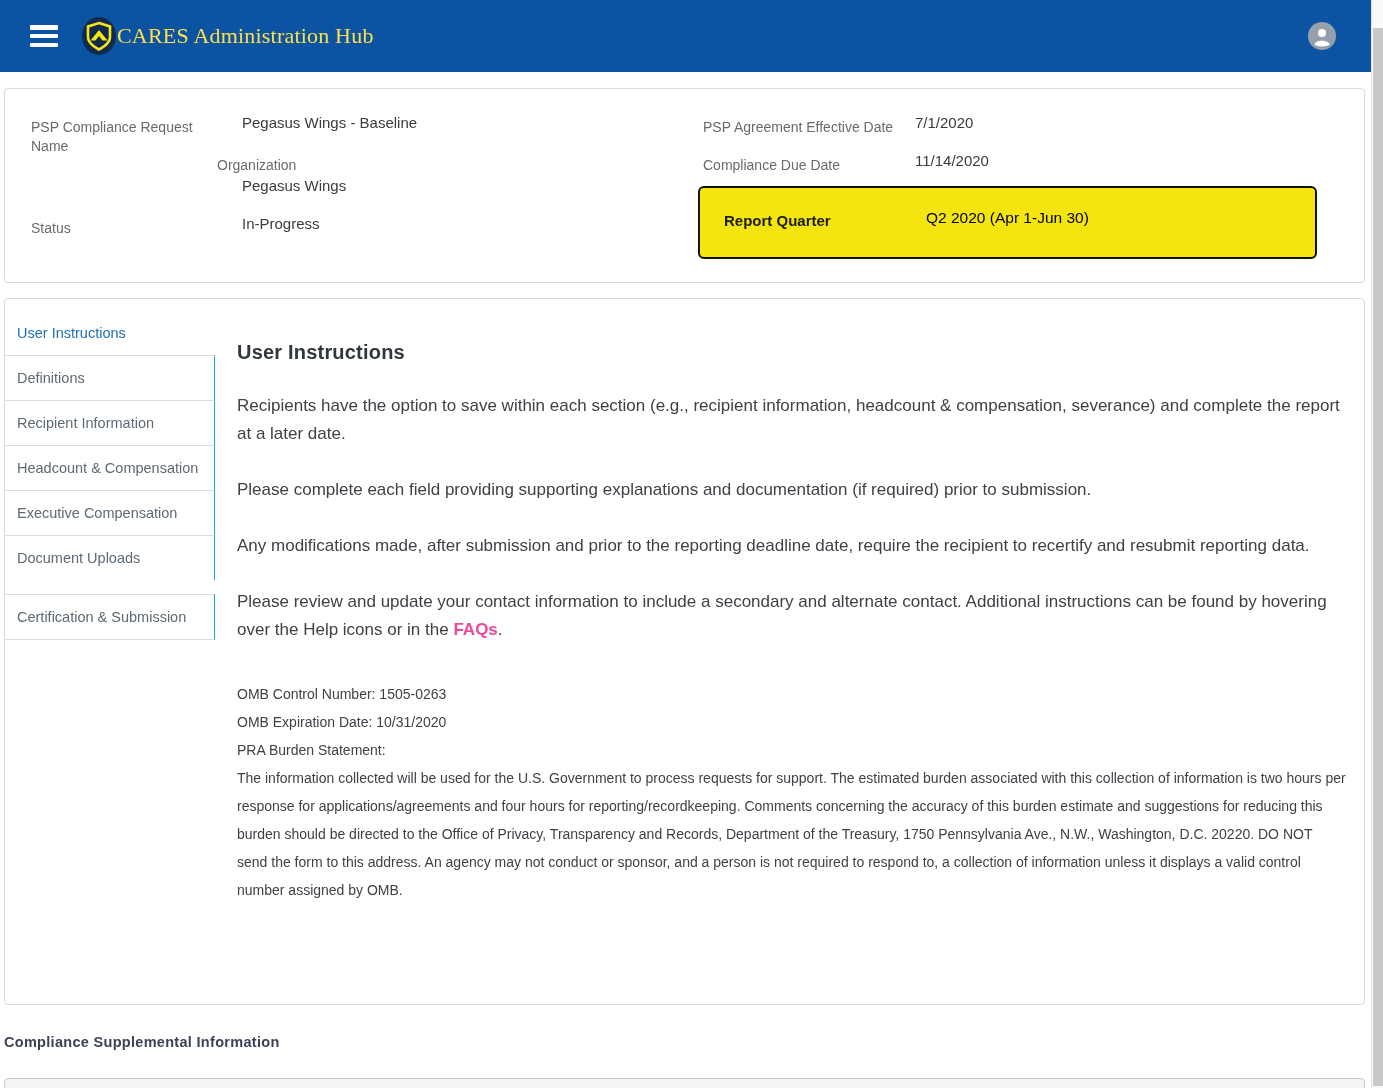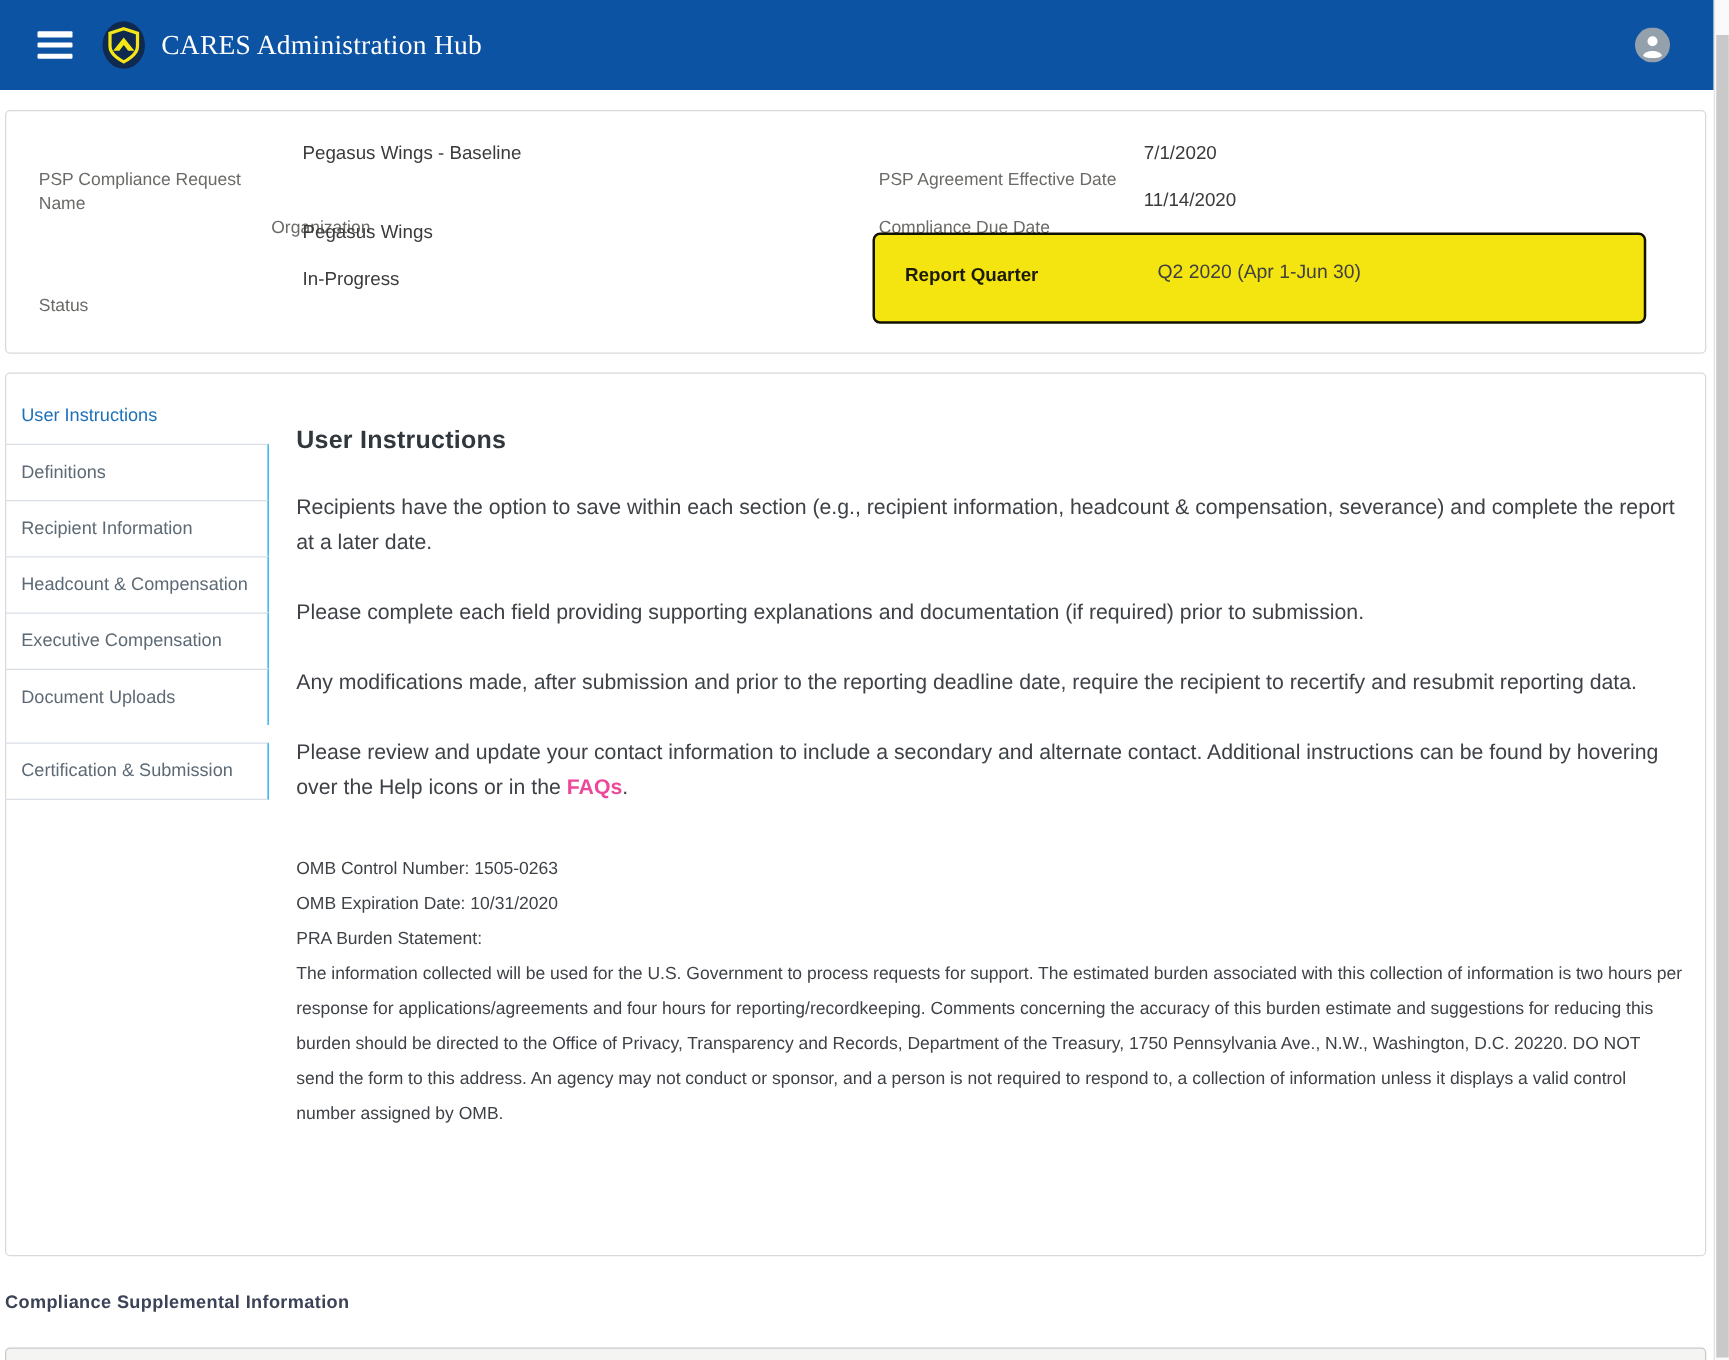--- a/index.html
+++ b/index.html
@@ -6,39 +6,39 @@
   html, body { width: 1383px; height: 1088px; overflow: hidden; background: #ffffff;
     font-family: "Liberation Sans", "DejaVu Sans", sans-serif; }
 
   
   .app-header { position: absolute; left: 0; top: 0; width: 1371px; height: 72px;
     background: #0d53a4; display: flex; align-items: center; }
   .hamburger { margin-left: 30px; width: 28px; height: 22px; display: flex; flex-direction: column;
     justify-content: space-between; cursor: pointer; }
   .hamburger span { display: block; height: 4.5px; background: #ffffff; border-radius: 1px; }
   .logo-wrap { margin-left: 23px; width: 36px; height: 40px; }
-  .app-title { color: #ffffff; font-family: "Liberation Serif", "DejaVu Serif", serif;
-    font-size: 22px; margin-left: 12px; letter-spacing: 0.2px; }
+  .app-title { color: #fde047; font-family: "Liberation Serif", "DejaVu Serif", serif;
+    font-size: 22px; letter-spacing: 0.2px; }
   .avatar { position: absolute; right: 35px; top: 22px; width: 28px; height: 28px; cursor: pointer; }
 
   
   .scrollbar-track { position: absolute; right: 0; top: 0; width: 12px; height: 1088px;
     background: #fafafa; border-left: 1px solid #e3e3e3; }
   .scrollbar-thumb { position: absolute; left: 1px; top: 28px; width: 10px; height: 1058px;
     background: #c9c9c9; }
 
   
   .panel { position: absolute; background: #ffffff; border: 1px solid #d9d9d9; border-radius: 4px; }
   .summary-panel { left: 4px; top: 88px; width: 1361px; height: 195px; }
-  .fld-label { position: absolute; color: #6b6a67; font-size: 14px; line-height: 19px; margin-top: 16px; }
+  .fld-label { position: absolute; color: #6b6a67; font-size: 14px; line-height: 19px; }
   .fld-value { position: absolute; color: #3b3b3a; font-size: 15px; }
   .rq-box { position: absolute; left: 693px; top: 97px; width: 619px; height: 73px;
     background: #f4e511; border: 2px solid #111100; border-radius: 6px; }
   .rq-label { position: absolute; left: 24px; top: 24px; color: #1c1c06; font-weight: 700; font-size: 15px; }
-  .rq-value { position: absolute; left: 226px; top: 21px; color: #404040; font-size: 15.5px; }
+  .rq-value { position: absolute; left: 226px; top: 21px; color: #000000; font-size: 15.5px; }
 
   
   .main-panel { left: 4px; top: 298px; width: 1361px; height: 707px; display: flex; }
   .tab-col { width: 210px; flex: 0 0 210px; padding-top: 12px; }
   .tab { padding: 14px 12px 14px 12px; font-size: 14.5px; color: #5d6a75; cursor: pointer;
     border-right: 1px solid #0ea5e9; }
   .tab + .tab { border-top: 1px solid #d8dde6; }
   .tab:last-child { border-bottom: 1px solid #d8dde6; margin-top: 14px; }
   .tab.active { color: #1d70b8; border-right: 1px solid transparent; }
 

